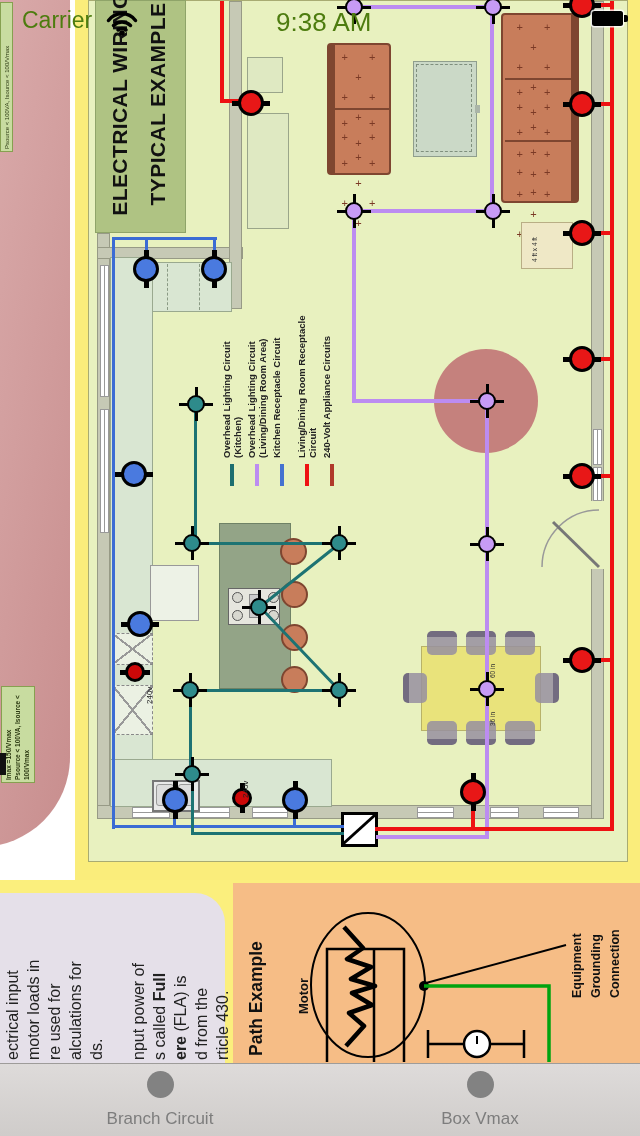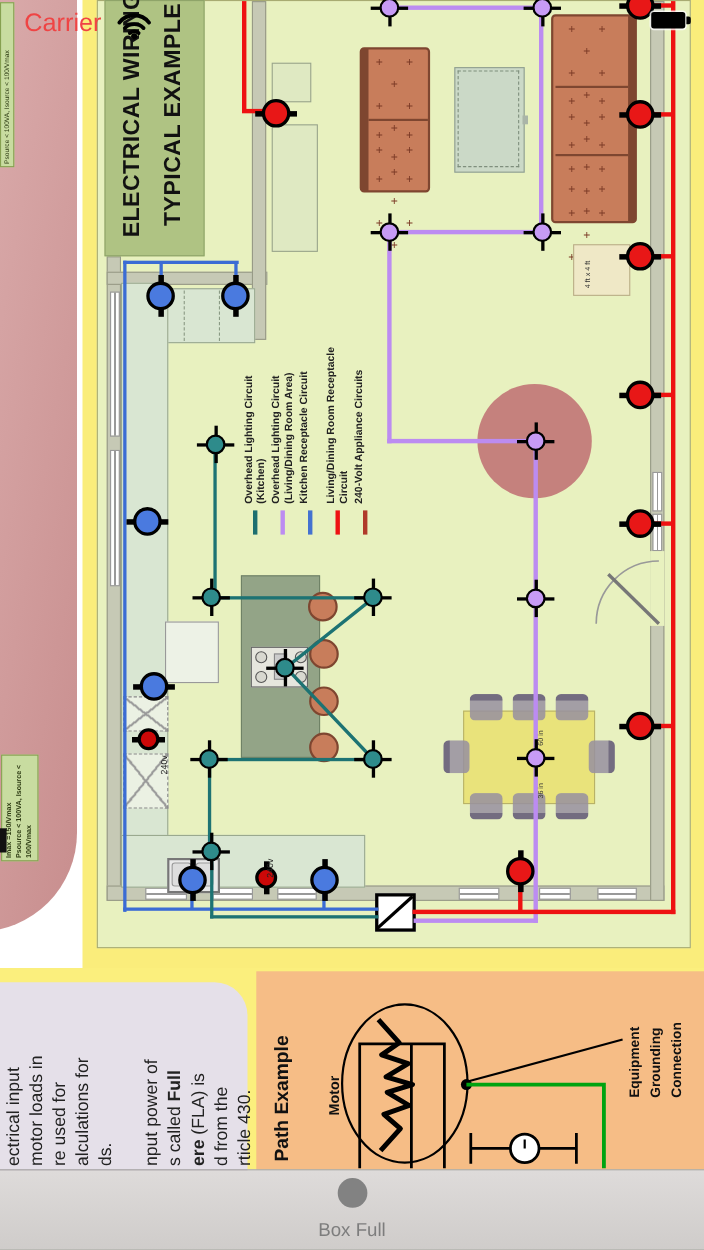--- a/index.html
+++ b/index.html
@@ -38,21 +38,21 @@
   .card-line{height:21px;font-size:16px;color:#222;white-space:nowrap;}
   #orange-card{left:233px;top:883px;width:420px;height:180px;background:#F6BD86;}
   
   #tab-bar{left:0;top:1063px;width:640px;height:73px;background:linear-gradient(#DEDBDA,#CFCCCA);border-top:1px solid #9E9C9A;box-sizing:border-box;display:flex;}
   .tab{flex:1;display:flex;flex-direction:column;align-items:center;padding-top:7px;}
   .tab-dot{width:27px;height:27px;border-radius:50%;background:#828282;}
   .tab-label{margin-top:11px;font-size:17px;color:#7D7D7D;}
   .tab.active .tab-dot{background:#0A7AFF;}
   .tab.active .tab-label{color:#0A7AFF;}
   
-  .status-text{color:#ef4444;font-size:23px;}
+  .status-text{color:#4d7c0f;font-size:23px;}
 </style>
 </head>
 <body>
 
 <div id="screen">
 
   <div class="abs" style="left:0;top:0;width:75px;height:880px;background:#fff;"></div>
   <div class="abs" style="left:-45px;top:-35px;width:115px;height:882px;border-radius:0 0 90px 0;background:linear-gradient(100deg,#DDB0B0,#C88E8E);"></div>
   <div class="r90 greenlab" style="left:0;top:152px;width:150px;height:13px;font-size:6px;line-height:12px;padding-left:2px;">
     <span>Psource &lt; 100VA, Isource &lt; 100/Vmax</span>
@@ -397,27 +397,32 @@
     <line x1="426" y1="983" x2="566" y2="945" stroke="#000" stroke-width="2"></line>
     <path d="M424,986 L549,986 L549,1062" fill="none" stroke="#00A310" stroke-width="3.5"></path>
     <path d="M428,1044 L524,1044 M428,1030 L428,1058 M524,1030 L524,1058" stroke="#000" stroke-width="2.5"></path>
     <circle cx="477" cy="1044" r="13" fill="#fff" stroke="#000" stroke-width="2.5"></circle>
     <line x1="477" y1="1036" x2="477" y2="1044" stroke="#000" stroke-width="2"></line>
   </svg>
 
   <div class="abs" id="tab-bar">
     <div class="tab">
       <div class="tab-dot"></div>
-      <div class="tab-label">Box Full</div>
+      <div class="tab-label">Branch Circuit</div>
+    </div>
+    <div class="tab">
+      <div class="tab-dot"></div>
+      <div class="tab-label">Box Vmax</div>
     </div>
   </div>
 
   <div class="abs status-text" style="left:22px;top:7px;">Carrier</div>
   <svg width="36" height="32" style="position:absolute;left:104px;top:5px;">
     <path d="M4.5,15.5 a17,17 0 0 1 27,0" fill="none" stroke="#000" stroke-width="3.5" stroke-linecap="round"></path>
     <path d="M9.5,20.5 a12,12 0 0 1 17,0" fill="none" stroke="#000" stroke-width="3.5" stroke-linecap="round"></path>
     <path d="M14,25 a6.5,6.5 0 0 1 8,0" fill="none" stroke="#000" stroke-width="3.5" stroke-linecap="round"></path>
     <circle cx="18" cy="28" r="2.8" fill="#000"></circle>
   </svg>
+  <div class="abs status-text" style="left:276px;top:7px;font-size:26px;">9:38 AM</div>
   <div class="abs" style="left:592px;top:11px;width:31px;height:15px;background:#000;border-radius:2.5px;box-shadow:0 0 0 1.5px rgba(255,255,255,.8);"></div>
   <div class="abs" style="left:624px;top:15px;width:4px;height:7px;background:#000;border-radius:0 2px 2px 0;"></div>
 
 </div>
 
 </body></html>

